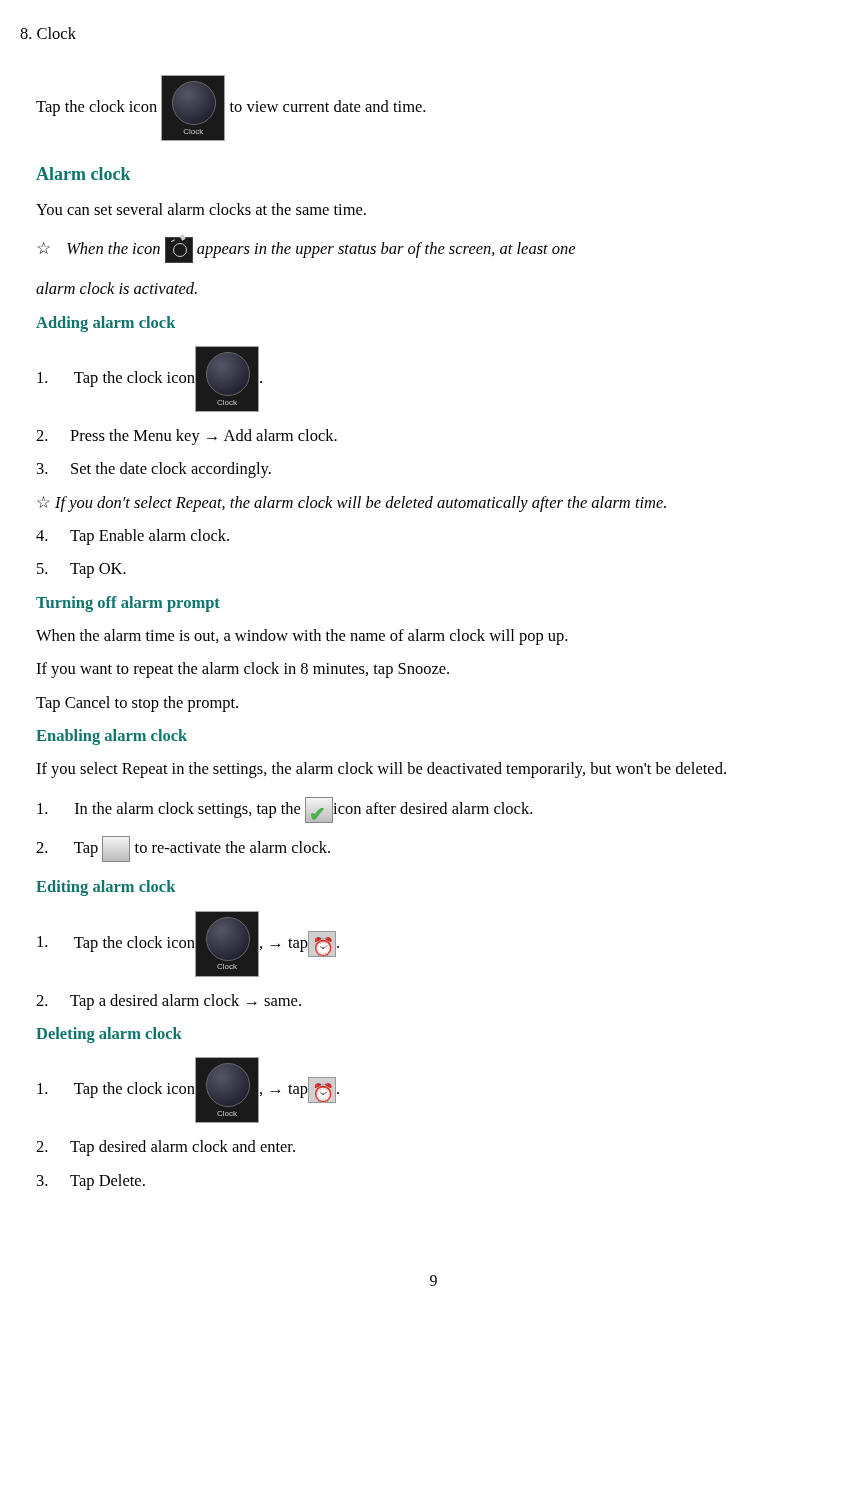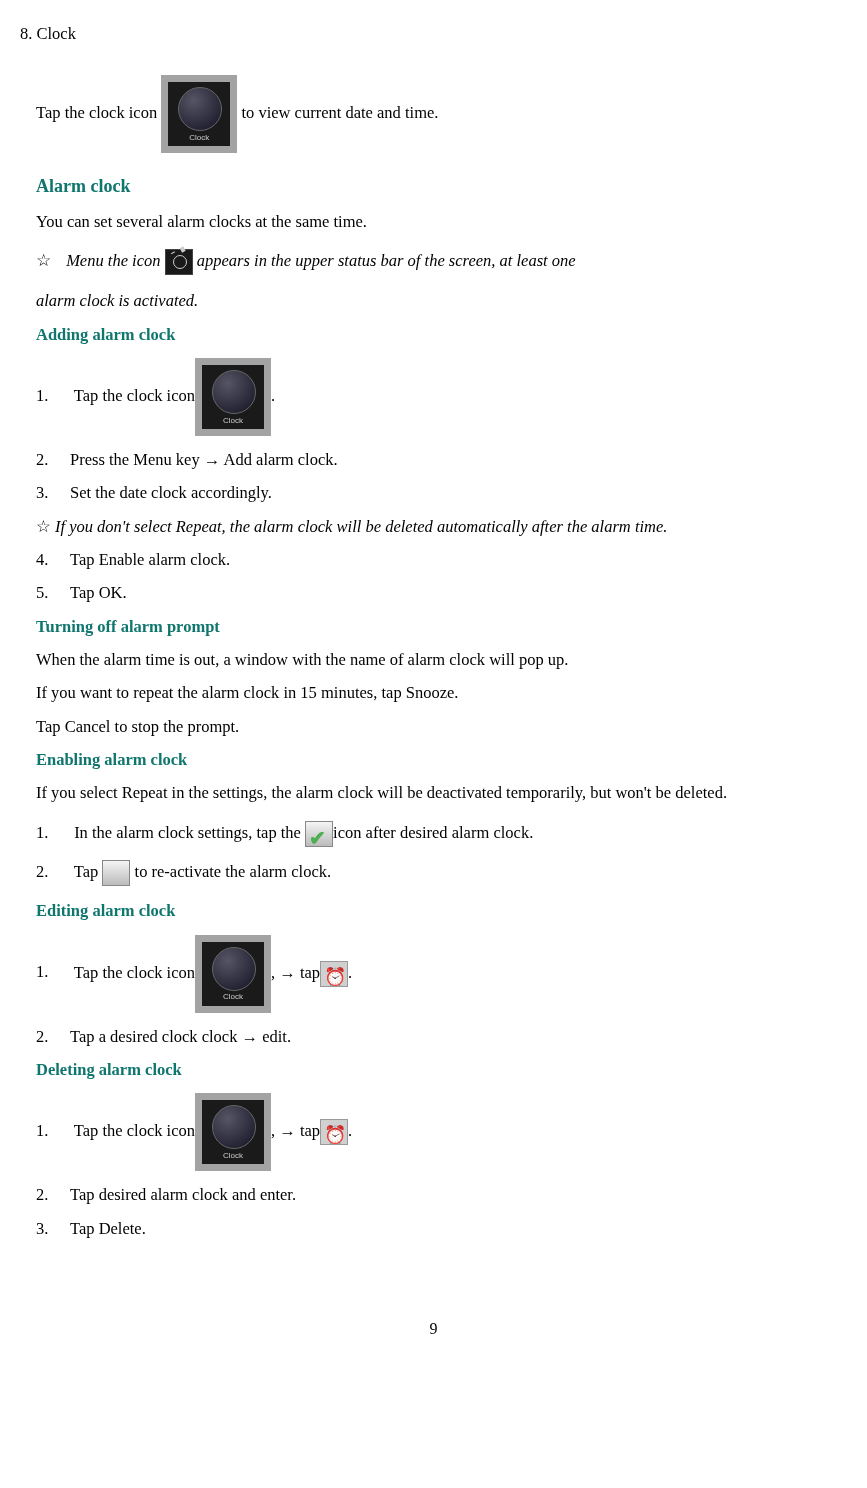--- a/index.html
+++ b/index.html
@@ -30,21 +30,21 @@
     .justify {
       text-align: justify;
     }
     .icon-clock-large {
       display: inline-block;
       width: 62px;
       height: 64px;
       vertical-align: middle;
       background: #1a1a1a;
       position: relative;
-      border: 7px solid #a3a3a3;
+      border: 1px solid #a3a3a3;
     }
     .icon-clock-large-inner {
       position: absolute;
       top: 5px; left: 10px;
       width: 42px; height: 42px;
       border-radius: 50%;
       background: radial-gradient(circle at 35% 30%, #556, #112);
       border: 1px solid #666;
     }
     .icon-clock-large-label {
@@ -154,21 +154,21 @@
   </span>
   <span>  to view current date and time.</span>
 </div>
 
 <div class="indent-1 blue-heading para" style="font-size:18px;margin-top:16px;">Alarm clock</div>
 
 <div class="indent-2 para">You can set several alarm clocks at the same time.</div>
 
 <div class="indent-2 italic justify para spaced">
   <span class="star" style="font-style:normal;">☆</span>
-  <span>Menu the icon</span>
+  <span>When the icon</span>
   <span class="icon-alarm-small"></span>
   <span>  appears  in  the  upper  status  bar  of  the  screen,  at  least  one</span>
 </div>
 <div class="indent-3 italic para">alarm clock is activated.</div>
 
 <div class="indent-2 blue-heading para">Adding alarm clock</div>
 
 <div class="indent-3 para spaced">
   <span class="num">1.</span>
   <span>Tap the clock icon</span><span class="icon-clock-large">
@@ -177,21 +177,21 @@
   </span>.
 </div>
 <div class="indent-3 para"><span class="num">2.</span><span>Press the Menu key → Add alarm clock.</span></div>
 <div class="indent-3 para"><span class="num">3.</span><span>Set the date clock accordingly.</span></div>
 <div class="indent-3 italic justify para"><span style="font-style:normal;">☆ </span><span>If you don't select Repeat, the alarm clock will be deleted automatically after the alarm time.</span></div>
 <div class="indent-3 para"><span class="num">4.</span><span>Tap Enable alarm clock.</span></div>
 <div class="indent-3 para"><span class="num">5.</span><span>Tap OK.</span></div>
 
 <div class="indent-3 blue-heading para">Turning off alarm prompt</div>
 <div class="indent-3 para">When the alarm time is out, a window with the name of alarm clock will pop up.</div>
-<div class="indent-3 para">If you want to repeat the alarm clock in 15 minutes, tap Snooze.</div>
+<div class="indent-3 para">If you want to repeat the alarm clock in 8 minutes, tap Snooze.</div>
 <div class="indent-3 para">Tap Cancel to stop the prompt.</div>
 
 <div class="indent-3 blue-heading para">Enabling alarm clock</div>
 <div class="indent-3 justify para">If you select Repeat in the settings, the alarm clock will be deactivated temporarily, but won't be deleted.</div>
 
 <div class="indent-3 para spaced">
   <span class="num">1.</span>
   <span>In the alarm clock settings, tap the </span>
   <span class="icon-check green"></span><span>icon after desired alarm clock.</span>
 </div>
@@ -203,21 +203,21 @@
 </div>
 
 <div class="indent-3 blue-heading para">Editing alarm clock</div>
 <div class="indent-3 para spaced">
   <span class="num">1.</span>
   <span>Tap the clock icon</span><span class="icon-clock-large">
     <span class="icon-clock-large-inner"></span>
     <span class="icon-clock-large-label">Clock</span>
   </span><span>, → tap</span><span class="icon-alarm-box"></span>.
 </div>
-<div class="indent-3 para"><span class="num">2.</span><span>Tap a desired clock clock → edit.</span></div>
+<div class="indent-3 para"><span class="num">2.</span><span>Tap a desired alarm clock → same.</span></div>
 
 <div class="indent-3 blue-heading para">Deleting alarm clock</div>
 <div class="indent-3 para spaced">
   <span class="num">1.</span>
   <span>Tap the clock icon</span><span class="icon-clock-large">
     <span class="icon-clock-large-inner"></span>
     <span class="icon-clock-large-label">Clock</span>
   </span><span>, → tap</span><span class="icon-alarm-box"></span>.
 </div>
 <div class="indent-3 para"><span class="num">2.</span><span>Tap desired alarm clock and enter.</span></div>

